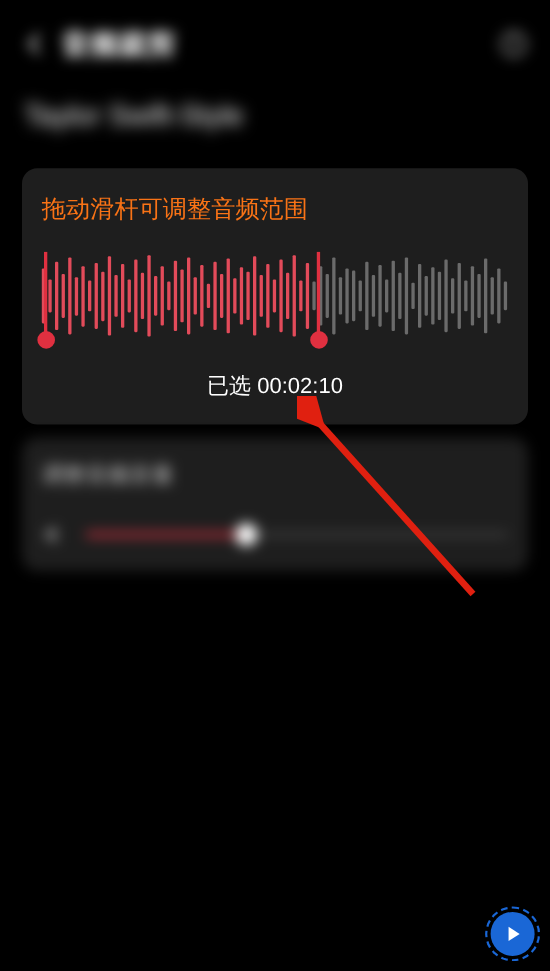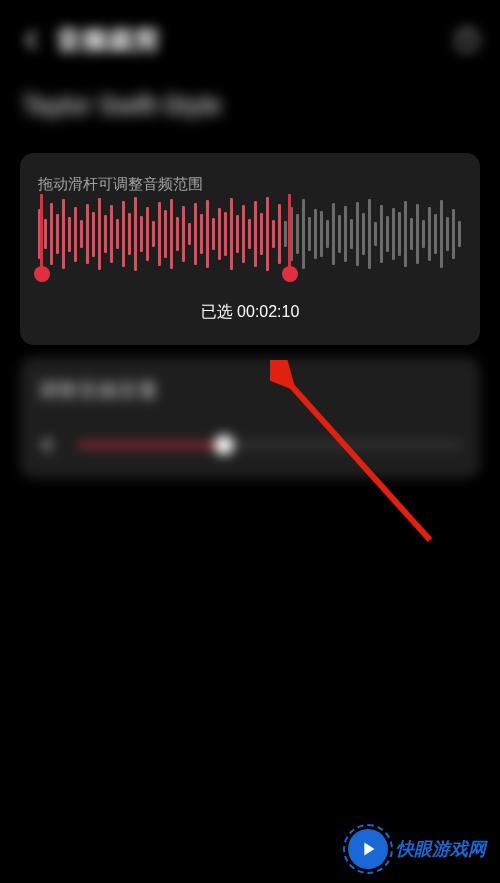--- a/index.html
+++ b/index.html
@@ -7,39 +7,39 @@
   
   .header { display: flex; align-items: center; padding: 20px 20px 10px 20px; height: 70px; filter: blur(6px); }
   .back-icon { width: 24px; height: 24px; color: #fff; margin-right: 12px; }
   .header-title { color: #fff; font-size: 26px; font-weight: 600; flex: 1; }
   .info-icon { width: 26px; height: 26px; color: #aaa; }
   
   .subtitle { color: #fff; font-size: 26px; font-weight: 500; padding: 20px 22px 20px 22px; filter: blur(7px); }
   
   .card { background: #1e1e1e; border-radius: 14px; margin: 12px 20px; padding: 22px 18px 22px 18px; }
   
-  .card-title { color: #a3a3a3; font-size: 15px; }
+  .card-title { color: #f97316; font-size: 22px; margin-bottom: 24px; }
   
   .time-row { display: flex; position: relative; height: 20px; margin-bottom: 8px; }
   .time-start { color: #bbb; font-size: 16px; position: absolute; left: 0; }
   .time-end { color: #bbb; font-size: 16px; position: absolute; left: 215px; }
   
   .wave-wrap { position: relative; height: 80px; margin-bottom: 6px; }
   .wave-track { position: absolute; top: 0; left: 0; right: 0; height: 80px; display: flex; align-items: center; gap: 3px; }
   .bar { width: 3px; background: #6b6b6b; border-radius: 1px; }
   .bar.sel { background: #e24b5a; }
   
   .handle { position: absolute; width: 16px; height: 16px; background: #e03040; border-radius: 50%; bottom: -8px; z-index: 3; cursor: grab; }
   .handle-left { left: -4px; }
   .handle-right { left: 244px; }
   .handle-bar { position: absolute; width: 3px; background: #e03040; top: 0; bottom: -4px; z-index: 2; }
   .hb-left { left: 2px; }
   .hb-right { left: 250px; }
   
-  .selected-line { text-align: center; color: #fff; font-size: 16px; margin-top: 28px; }
+  .selected-line { text-align: center; color: #fff; font-size: 20px; margin-top: 28px; }
   
   .card.blurred { filter: blur(6px); padding: 20px 18px; }
   .vol-title { color: #ccc; font-size: 20px; margin-bottom: 28px; }
   .vol-row { display: flex; align-items: center; gap: 14px; }
   .vol-icon { width: 26px; height: 26px; color: #888; flex-shrink: 0; }
   .vol-slider { flex: 1; position: relative; height: 20px; display: flex; align-items: center; }
   .vol-rail { position: absolute; left: 0; right: 0; height: 4px; background: #444; border-radius: 2px; }
   .vol-fill { position: absolute; left: 0; width: 38%; height: 4px; background: #e03040; border-radius: 2px; }
   .vol-thumb { position: absolute; left: 38%; width: 20px; height: 20px; background: #fff; border-radius: 50%; transform: translateX(-50%); }
   
@@ -179,14 +179,13 @@
   </defs>
   <line x1="160" y1="180" x2="18" y2="22" stroke="#e02010" stroke-width="6" marker-end="url(#ah)"></line>
 </svg>
 
 <div class="watermark">
   <div class="wm-icon">
     <svg viewBox="0 0 24 24" fill="#fff">
         <path d="M8 5v14l11-7z"></path>
       </svg>
   </div>
-  <span class="wm-text">快眼游戏网</span>
 </div>
 
 </body></html>

